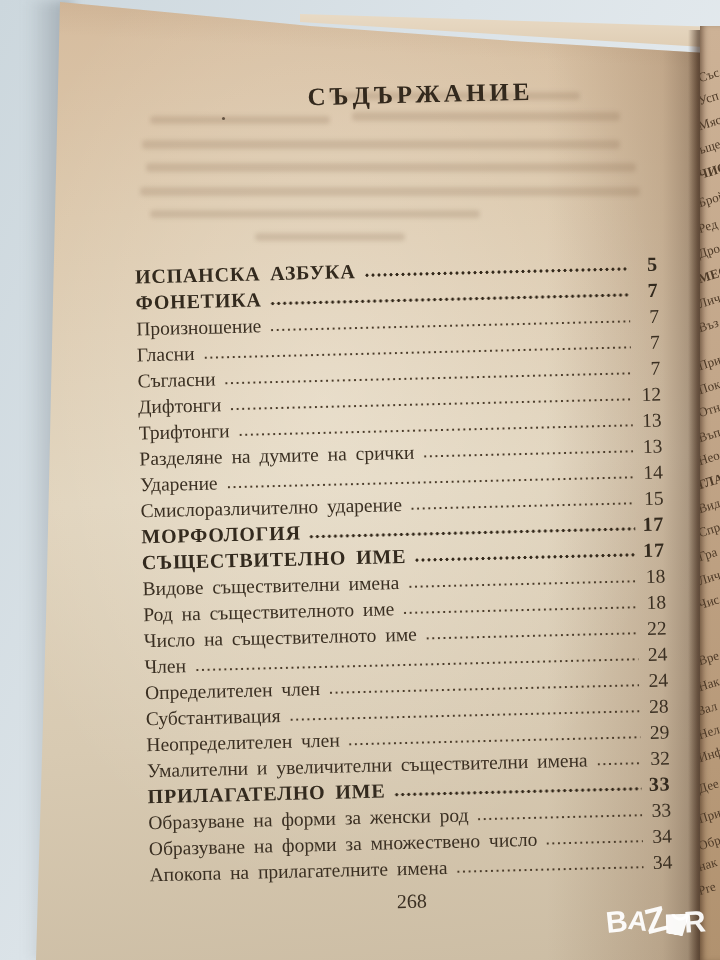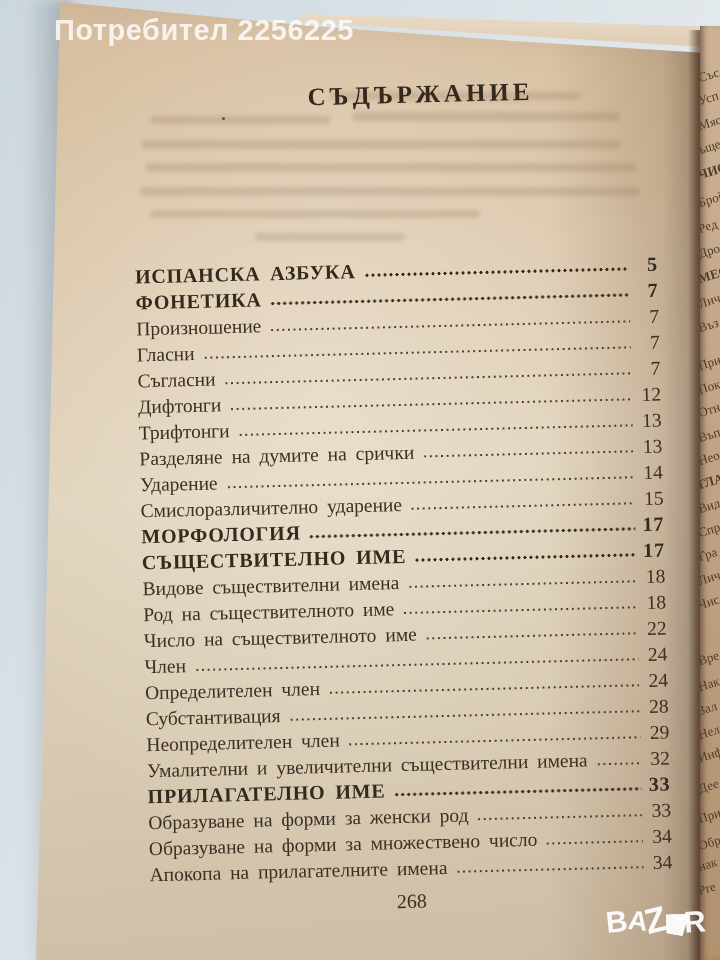--- a/index.html
+++ b/index.html
@@ -239,21 +239,20 @@
       <span class="frag" style="top: 677px;">Зал</span>
       <span class="frag" style="top: 701px;">Нел</span>
       <span class="frag" style="top: 724px;">Инф</span>
       <span class="frag" style="top: 755px;">Дее</span>
       <span class="frag" style="top: 785px;">При</span>
       <span class="frag" style="top: 812px;">Обр</span>
       <span class="frag" style="top: 833px;">нак</span>
       <span class="frag" style="top: 857px;">Pre</span>
     </div>
 
-  <div class="watermark">Потребител 2256225</div>
   <div class="bazar" id="logo">
       <span class="lt l0">B</span>
       <span class="lt l1">A</span>
       <span class="lt l2">Z</span>
       <span class="bag"></span>
       <span class="lt l4">R</span>
     </div>
 
 </div>
 

